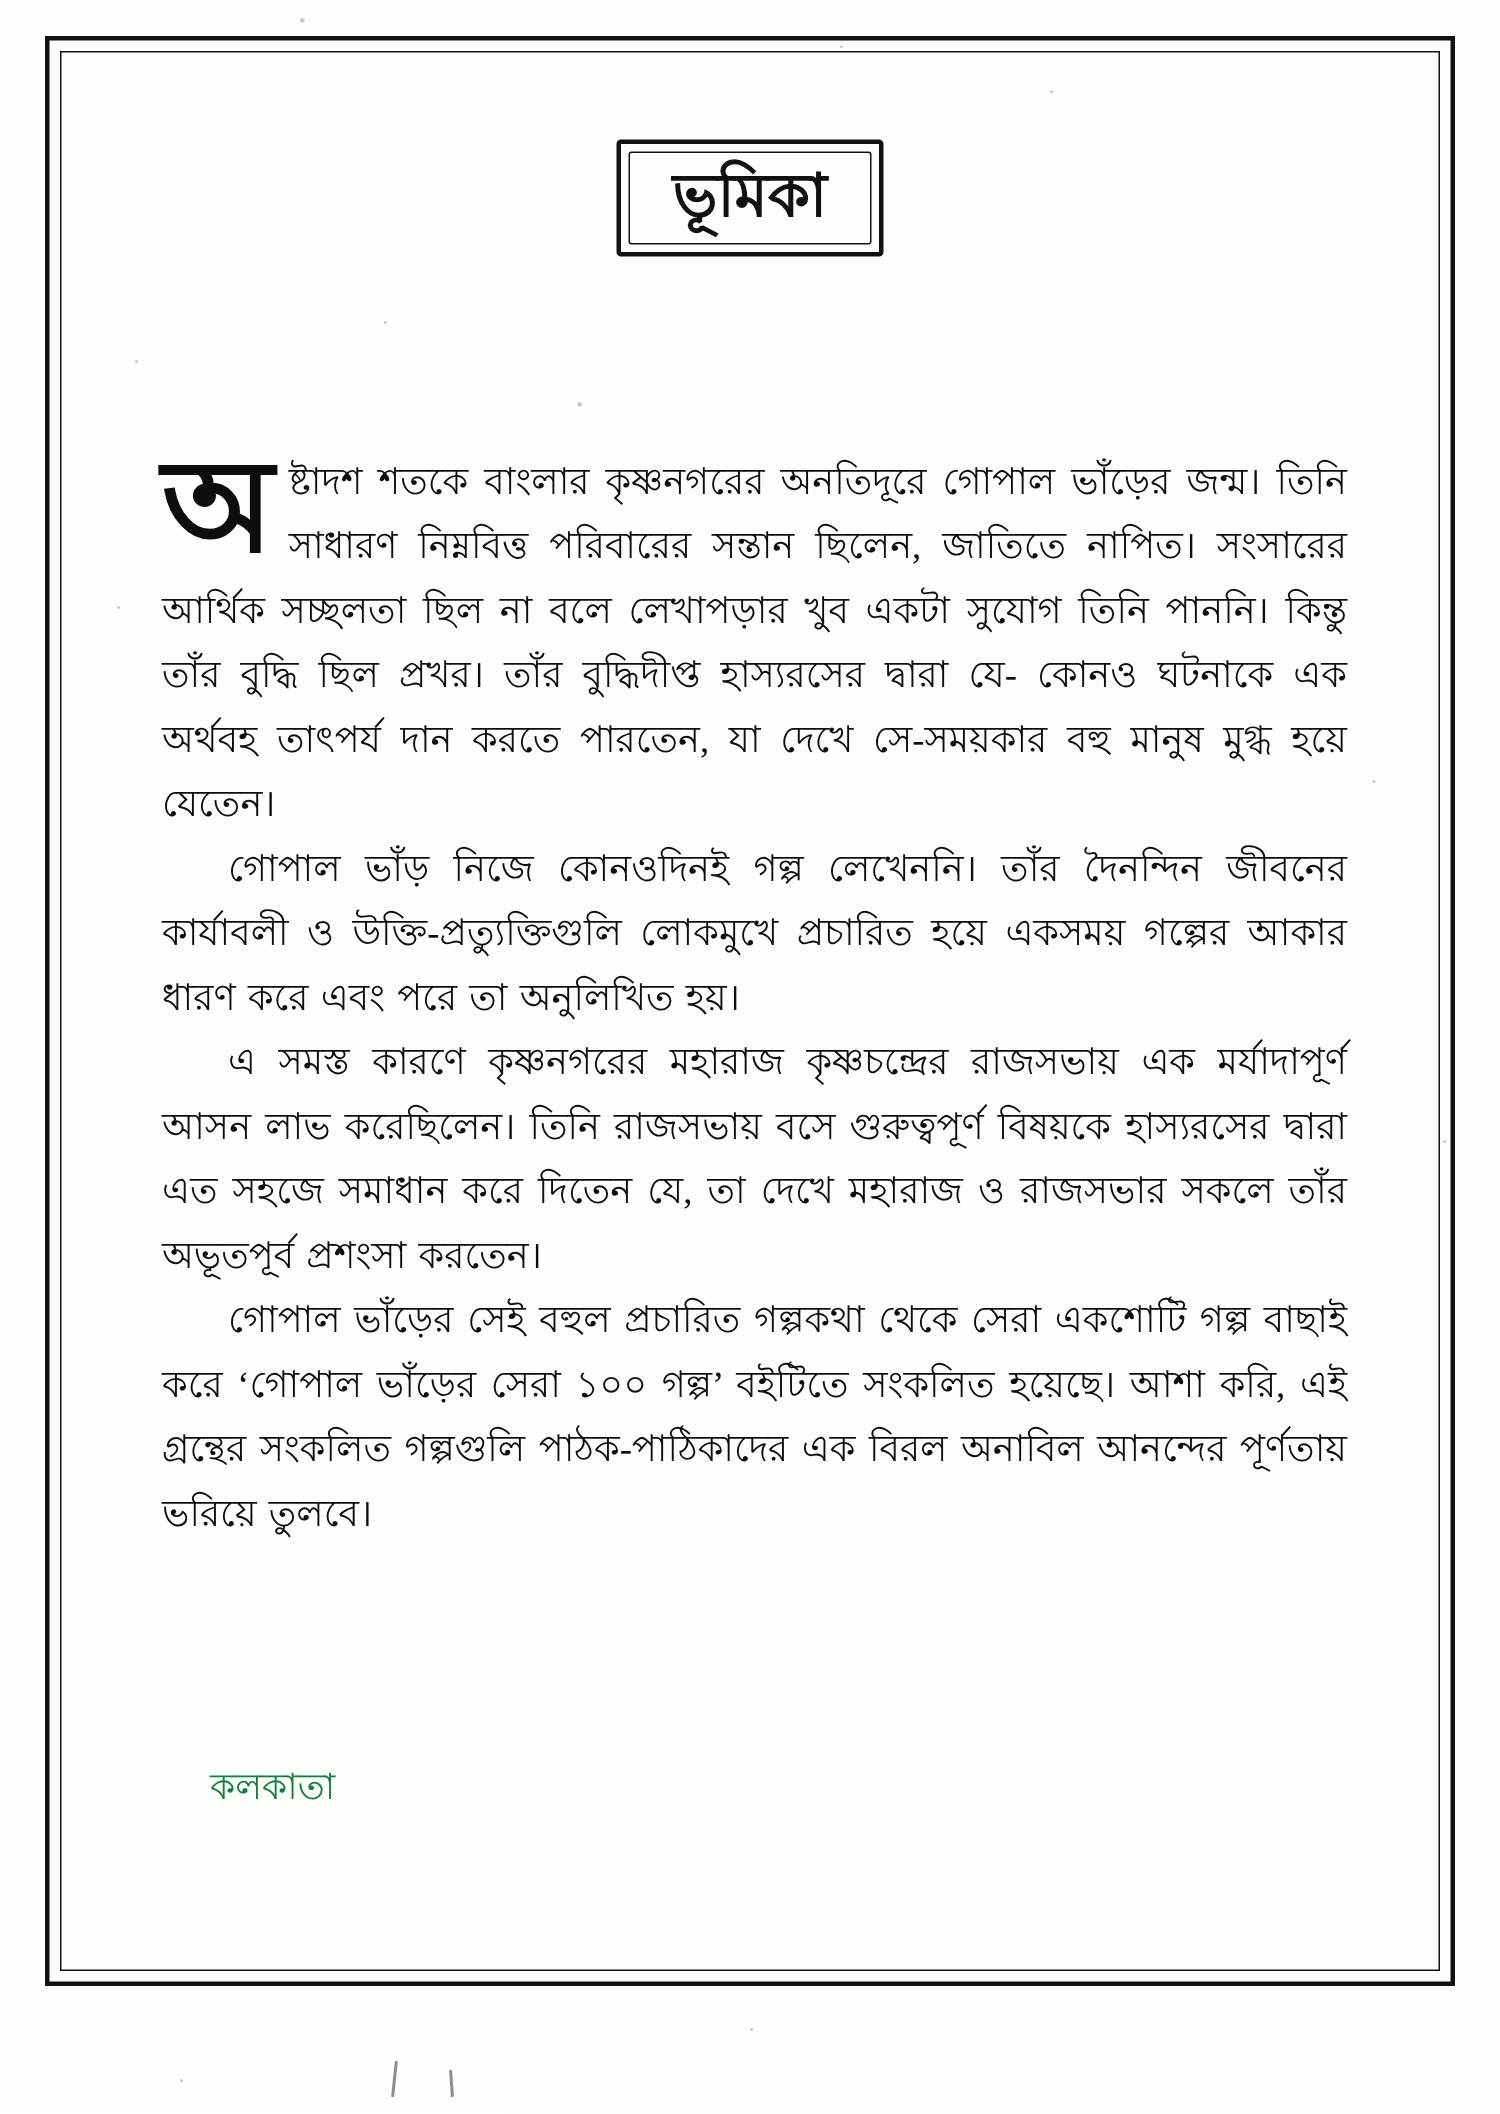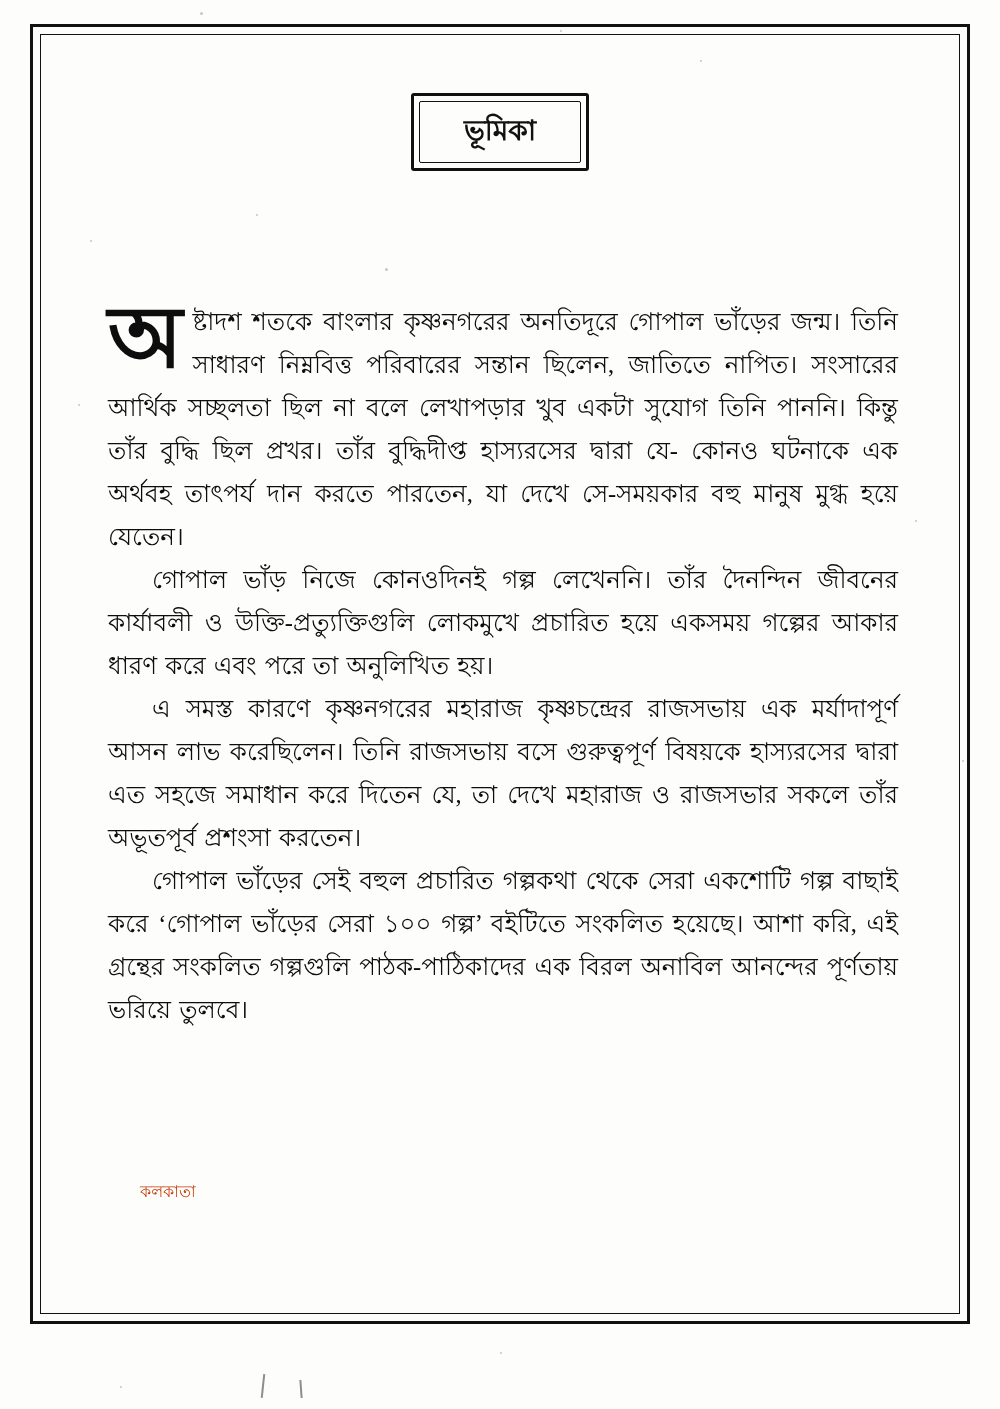--- a/index.html
+++ b/index.html
@@ -69,21 +69,21 @@
     bottom: 5px;
     border: 1px solid #111;
     border-radius: 2px;
   }
   .heading-text {
     position: absolute;
     inset: 0;
     display: flex;
     align-items: center;
     justify-content: center;
-    font-size: 28px;
+    font-size: 40px;
     font-weight: 700;
     color: #111;
     letter-spacing: 0px;
     font-family: "Liberation Serif", serif;
   }
 
   
   .body-col {
     position: absolute;
     left: 108px;
@@ -114,23 +114,23 @@
     color: #0d0d0d;
     font-family: "Liberation Serif", serif;
   }
 
   
   .colophon {
     position: absolute;
     left: 140px;
     top: 1172px;
     width: 740px;
-    font-size: 16px;
+    font-size: 24px;
     line-height: 40px;
-    color: #c2410c;
+    color: #15803d;
   }
   .colophon .place { display: block; }
   .colophon .dateline-row {
     display: flex;
     justify-content: space-between;
     align-items: baseline;
     width: 600px;
   }
   .colophon .date { font-weight: 700; }
   .colophon .signer { font-weight: 700; }

